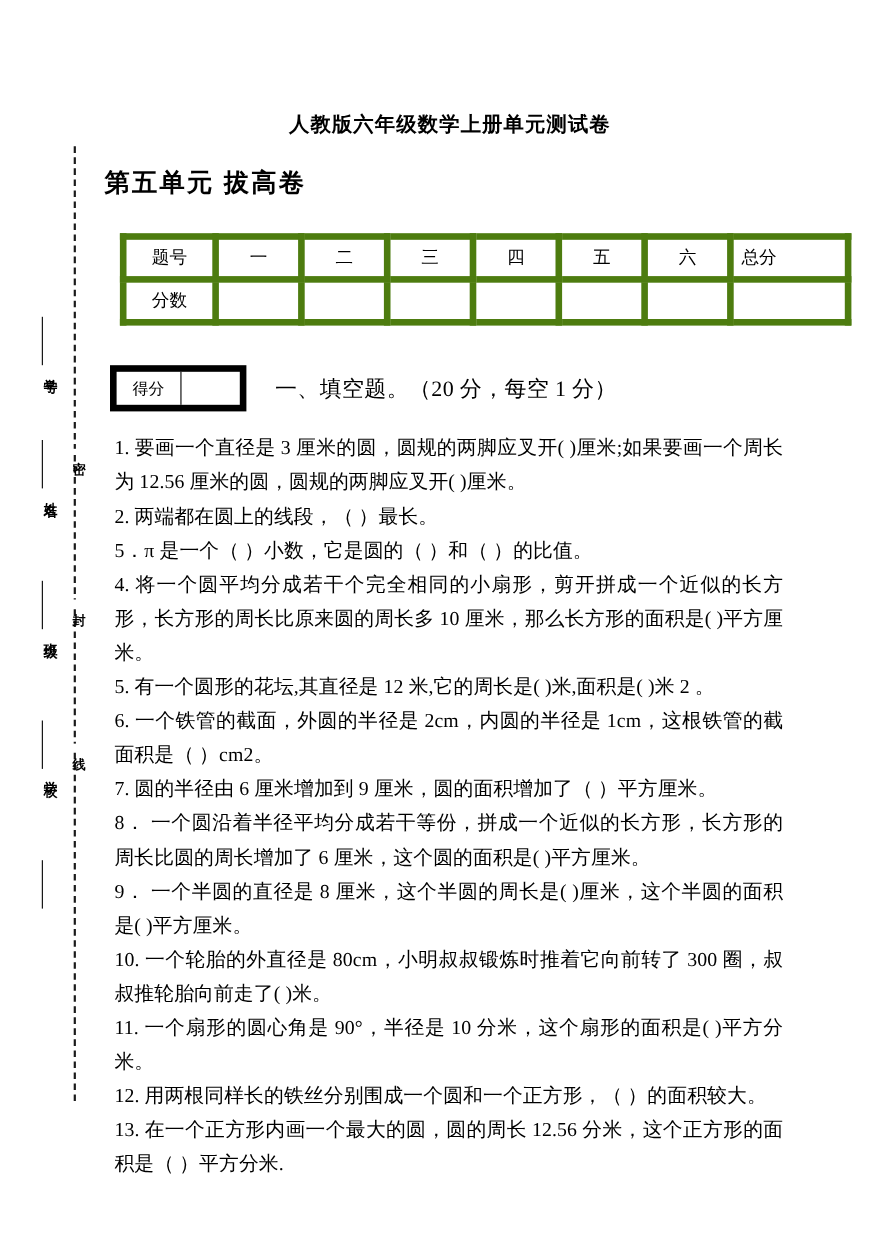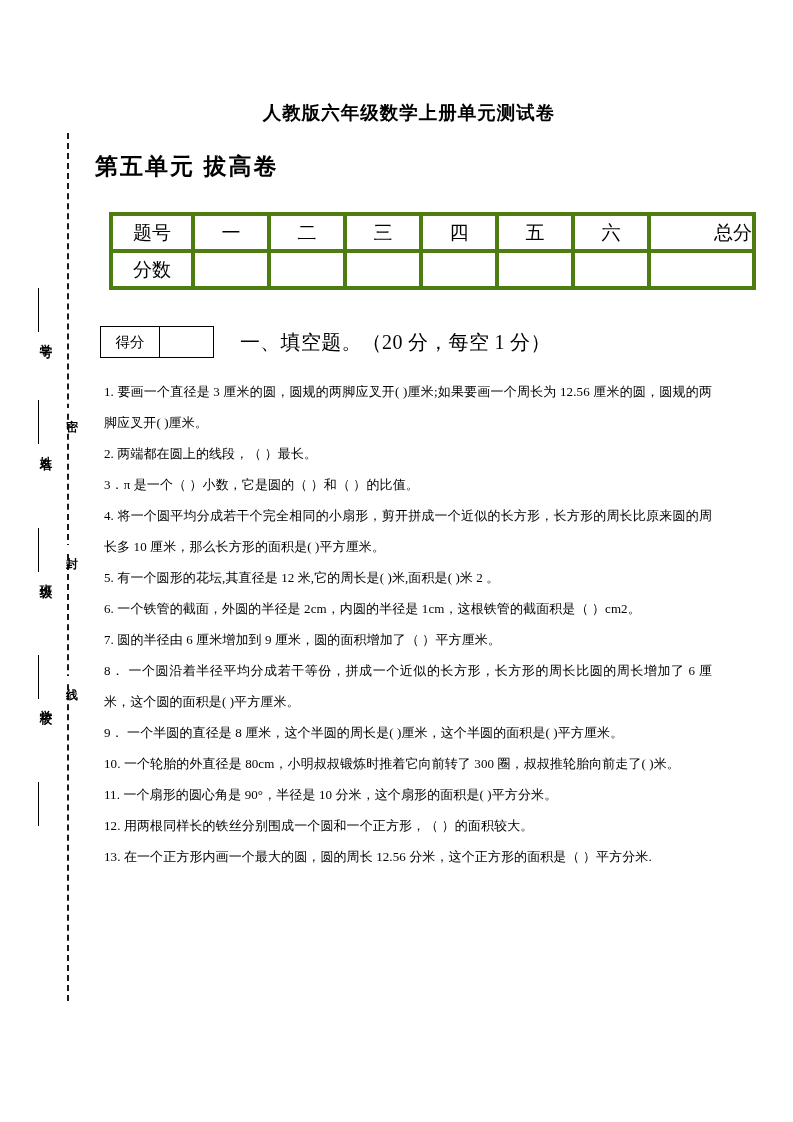--- a/index.html
+++ b/index.html
@@ -104,44 +104,44 @@
   }
 
   
   table.score-table {
     border-collapse: collapse;
     margin: 30px 0 0 14px;
     width: 600px;
     table-layout: fixed;
   }
   table.score-table td {
-    border: 4px solid #4d7c0f;
+    border: 6px solid #4d7c0f;
     height: 33px;
-    font-size: 19px;
+    font-size: 16px;
     text-align: center;
     font-family: "Liberation Serif", "DejaVu Serif", serif;
     padding: 0;
   }
   table.score-table td.head-cell { width: 78px; }
   table.score-table td.num-cell { width: 72px; }
   table.score-table td.total-cell {
     width: 94px;
-    text-align: right;
+    text-align: left;
     padding-left: 7px;
   }
 
   
   .section-row {
     display: flex;
     align-items: center;
     margin: 36px 0 0 5px;
   }
   .defen-box {
     display: flex;
-    border: 1px solid #000000;
+    border: 6px solid #000000;
     height: 30px;
   }
   .defen-label {
     width: 58px;
     display: flex;
     align-items: center;
     justify-content: center;
     font-size: 14.5px;
     border-right: 1px solid #000;
   }
@@ -151,21 +151,21 @@
     font-size: 20px;
     letter-spacing: 0.3px;
   }
 
   
   .questions {
     margin: 18px 0 0 9px;
     width: 608px;
   }
   .q {
-    font-size: 13px;
+    font-size: 18px;
     line-height: 31px;
     text-align: justify;
     letter-spacing: 0.1px;
     font-family: "Liberation Serif", "DejaVu Serif", serif;
   }
 </style>
 </head>
 <body>
 
 <div id="seal-area">
@@ -225,21 +225,21 @@
     <div class="defen-box">
       <div class="defen-label">得分</div>
       <div class="defen-blank"></div>
     </div>
     <div class="section-title">一、填空题。（20 分，每空 1 分）</div>
   </div>
 
   <div class="questions">
     <div class="q">1. 要画一个直径是 3 厘米的圆，圆规的两脚应叉开(            )厘米;如果要画一个周长为 12.56 厘米的圆，圆规的两脚应叉开(        )厘米。</div>
     <div class="q">2. 两端都在圆上的线段，（      ）最长。</div>
-    <div class="q">3．π 是一个（      ）小数，它是圆的（      ）和（      ）的比值。</div>
+    <div class="q">5．π 是一个（      ）小数，它是圆的（      ）和（      ）的比值。</div>
     <div class="q">4. 将一个圆平均分成若干个完全相同的小扇形，剪开拼成一个近似的长方形，长方形的周长比原来圆的周长多 10 厘米，那么长方形的面积是(            )平方厘米。</div>
     <div class="q">5. 有一个圆形的花坛,其直径是 12 米,它的周长是(        )米,面积是(        )米 2 。</div>
     <div class="q">6. 一个铁管的截面，外圆的半径是 2cm，内圆的半径是 1cm，这根铁管的截面积是（            ）cm2。</div>
     <div class="q">7. 圆的半径由 6 厘米增加到 9 厘米，圆的面积增加了（       ）平方厘米。</div>
     <div class="q">8． 一个圆沿着半径平均分成若干等份，拼成一个近似的长方形，长方形的周长比圆的周长增加了 6 厘米，这个圆的面积是(          )平方厘米。</div>
     <div class="q">9． 一个半圆的直径是 8 厘米，这个半圆的周长是(            )厘米，这个半圆的面积是(         )平方厘米。</div>
     <div class="q">10. 一个轮胎的外直径是 80cm，小明叔叔锻炼时推着它向前转了 300 圈，叔叔推轮胎向前走了(           )米。</div>
     <div class="q">11. 一个扇形的圆心角是 90°，半径是 10 分米，这个扇形的面积是(          )平方分米。</div>
     <div class="q">12. 用两根同样长的铁丝分别围成一个圆和一个正方形，（      ）的面积较大。</div>
     <div class="q">13. 在一个正方形内画一个最大的圆，圆的周长 12.56 分米，这个正方形的面积是（                ）平方分米.</div>

